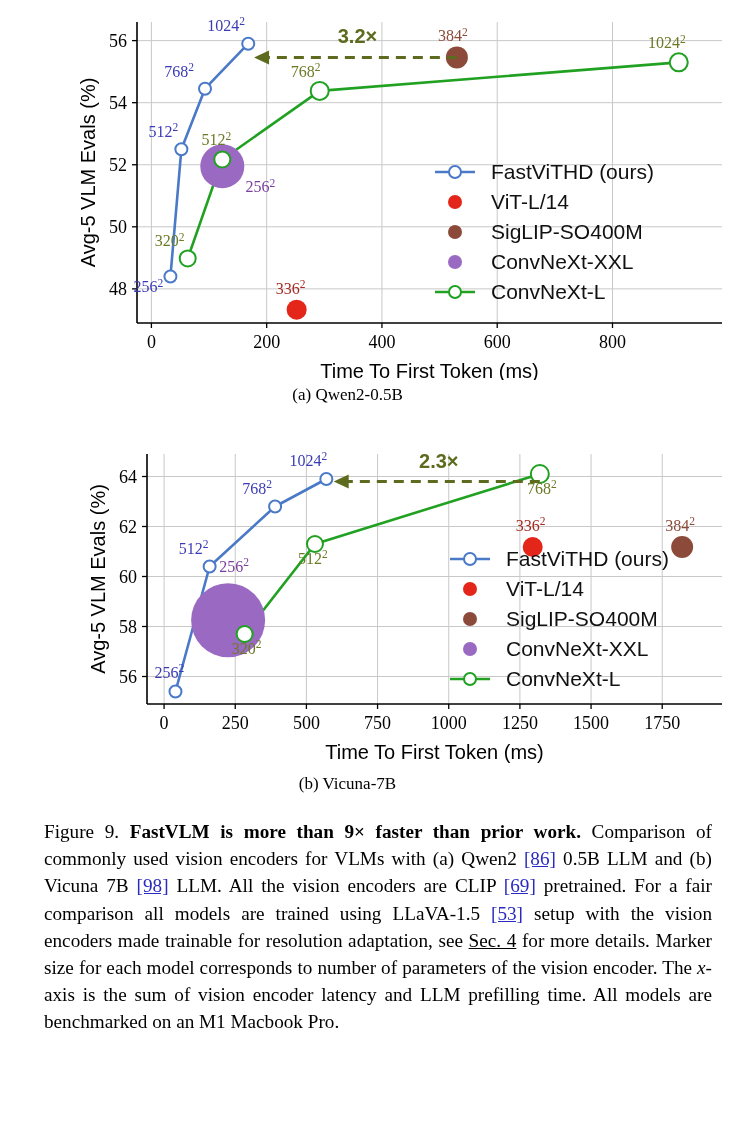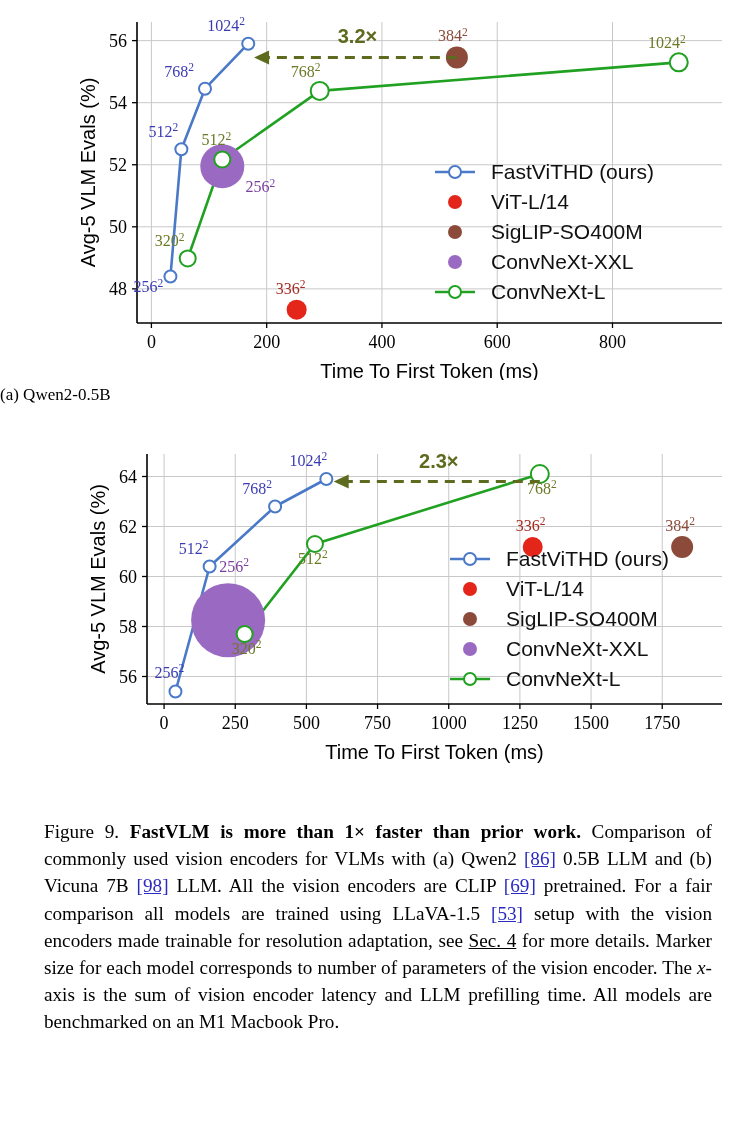--- a/index.html
+++ b/index.html
@@ -30,20 +30,21 @@
   }
   #panel-a { top: 0px;  height: 412px; }
   #panel-b { top: 412px; height: 390px; }
 
   .plot-svg { display: block; }
 
   .subcaption {
     position: absolute;
     left: 0;
     width: 695px;
+    text-align: center;
     font-family: "Liberation Serif", serif;
     font-size: 17px;
     color: #000;
   }
   #subcap-a { top: 385px; }
   #subcap-b { top: 774px; }
 
   .caption {
     position: absolute;
     left: 44px;
@@ -236,20 +237,21 @@
           <circle cx="470" cy="207" r="7" fill="#8c4b3a"></circle>
           <text x="506" y="214" fill="#111" font-size="21" font-family="&quot;Liberation Sans&quot;, sans-serif" text-anchor="start">SigLIP-SO400M</text>
           <circle cx="470" cy="237" r="7" fill="#9a6ac2"></circle>
           <text x="506" y="244" fill="#111" font-size="21" font-family="&quot;Liberation Sans&quot;, sans-serif" text-anchor="start">ConvNeXt-XXL</text>
           <line x1="450" y1="267" x2="490" y2="267" stroke="#21a121" stroke-width="2.4"></line>
           <circle cx="470" cy="267" r="6" fill="#ffffff" stroke="#21a121" stroke-width="2"></circle>
           <text x="506" y="274" fill="#111" font-size="21" font-family="&quot;Liberation Sans&quot;, sans-serif" text-anchor="start">ConvNeXt-L</text>
         </g>
       </svg>
   </div>
+  <div class="subcaption" id="subcap-b">(b) Vicuna-7B</div>
 
   <div class="caption">
     <span>Figure 9.</span>
-    <b>FastVLM is more than 1× faster than prior work.</b>
+    <b>FastVLM is more than 9× faster than prior work.</b>
     <span>Comparison of commonly used vision encoders for VLMs with (a) Qwen2 </span><span class="cite">[86]</span><span> 0.5B LLM and (b) Vicuna 7B </span><span class="cite">[98]</span><span> LLM. All the vision encoders are CLIP </span><span class="cite">[69]</span><span> pretrained. For a fair comparison all models are trained using LLaVA-1.5 </span><span class="cite">[53]</span><span> setup with the vision encoders made trainable for resolution adaptation, see </span><span class="seclink">Sec. 4</span><span> for more details. Marker size for each model corresponds to number of parameters of the vision encoder. The </span><span class="mathvar">x</span><span>-axis is the sum of vision encoder latency and LLM prefilling time. All models are benchmarked on an M1 Macbook Pro.</span>
   </div>
 
 </div>
 
 </body></html>

